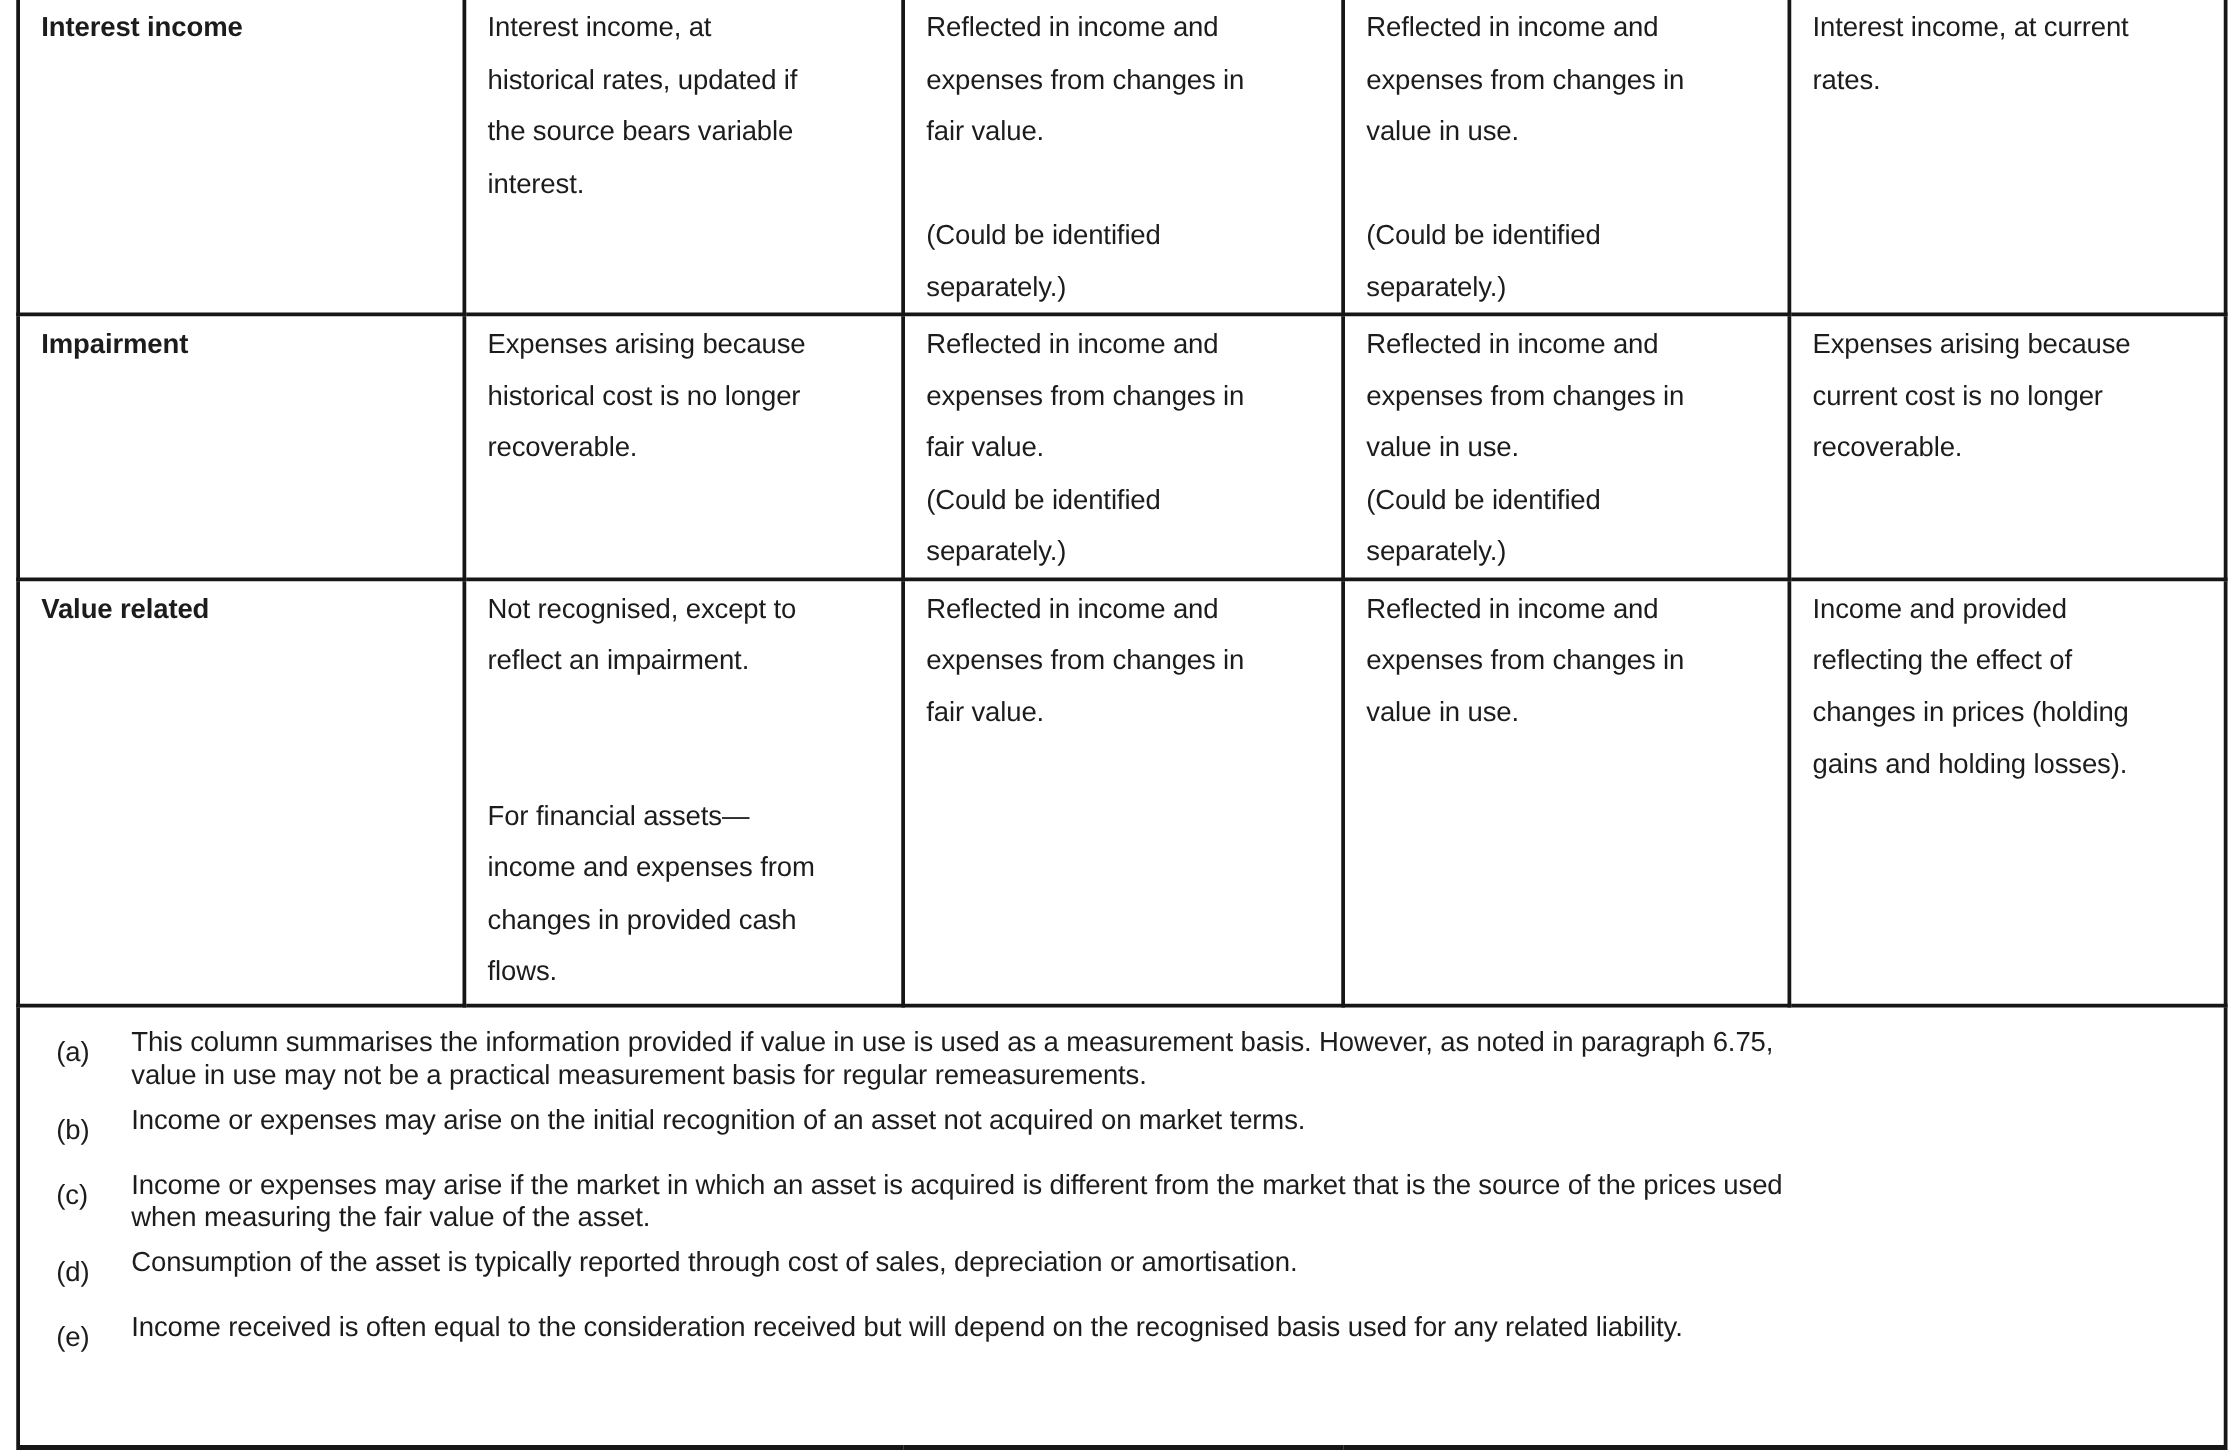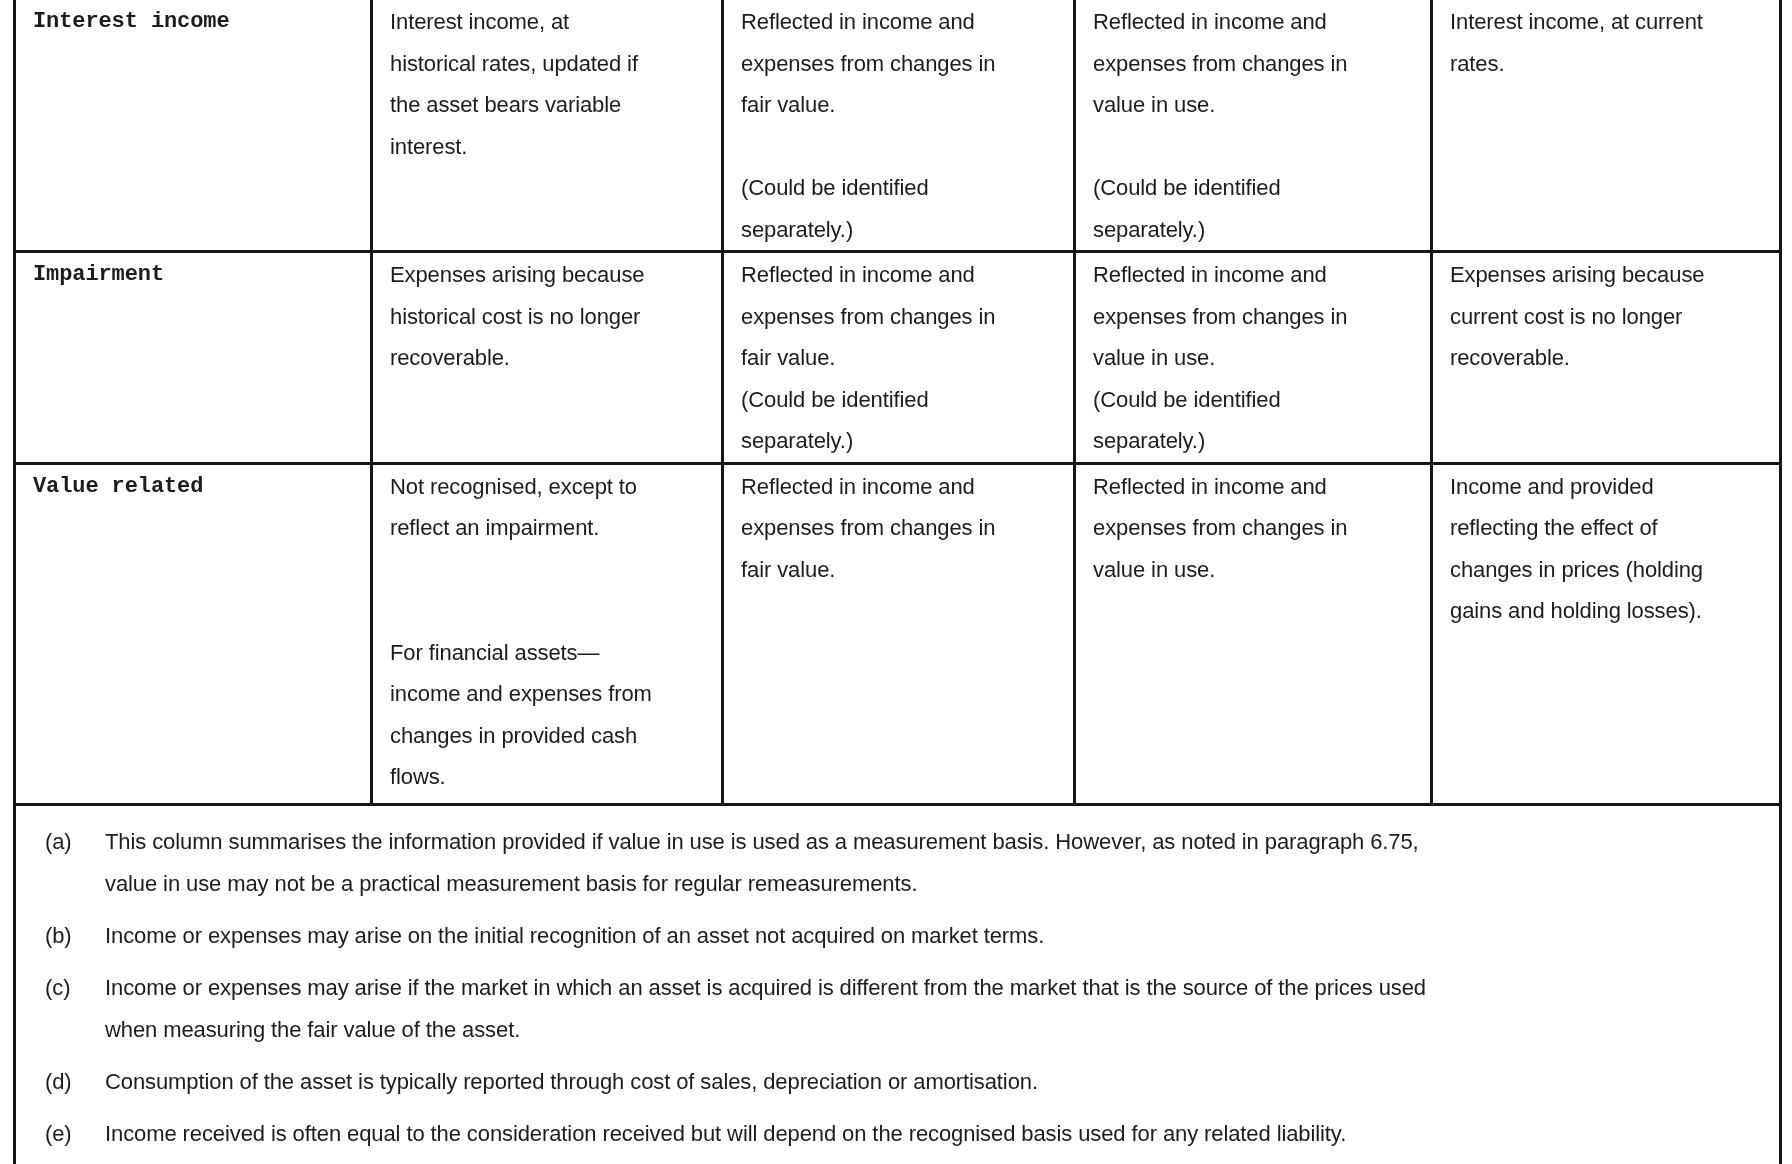--- a/index.html
+++ b/index.html
@@ -39,41 +39,41 @@
     letter-spacing: -0.1px;
     white-space: pre-line;
     overflow: hidden;
   }
   tr.r1 td { border-top: none; }
   tr.r1 { height: 248px; }
   tr.r2 { height: 210px; margin-left: 32px; }
   tr.r3 { height: 341px; }
   tr.fn-row { height: 354px; }
 
-  td.row-label { font-weight: 700; font-family: Liberation Mono, monospace; }
+  td.row-label { font-weight: 700; }
 
   tr.fn-row td {
     border-bottom-width: 4px;
     padding: 15px 20px 0 29px;
     white-space: normal;
   }
   .footnote {
     display: flex;
     align-items: flex-start;
     margin: 0 0 10px 0;
   }
   .fn-label {
     flex: 0 0 60px;
     font-size: 22px;
     line-height: 42px;
   }
   .fn-text {
     flex: 1 1 auto;
     font-size: 22px;
-    line-height: 42px;
+    line-height: 26px;
     letter-spacing: -0.1px;
     white-space: pre-line;
   }
 </style>
 </head>
 <body>
 
 <div class="doc">
   <table class="measure-table">
     <colgroup>
@@ -81,21 +81,21 @@
         <col class="c1">
         <col class="c2">
         <col class="c3">
         <col class="c4">
     </colgroup>
     <tbody>
       <tr class="r1">
         <td class="row-label">Interest income</td>
         <td>Interest income, at
 historical rates, updated if
-the asset bears variable
+the source bears variable
 interest.</td>
         <td>Reflected in income and
 expenses from changes in
 fair value.
 
 (Could be identified
 separately.)</td>
         <td>Reflected in income and
 expenses from changes in
 value in use.

